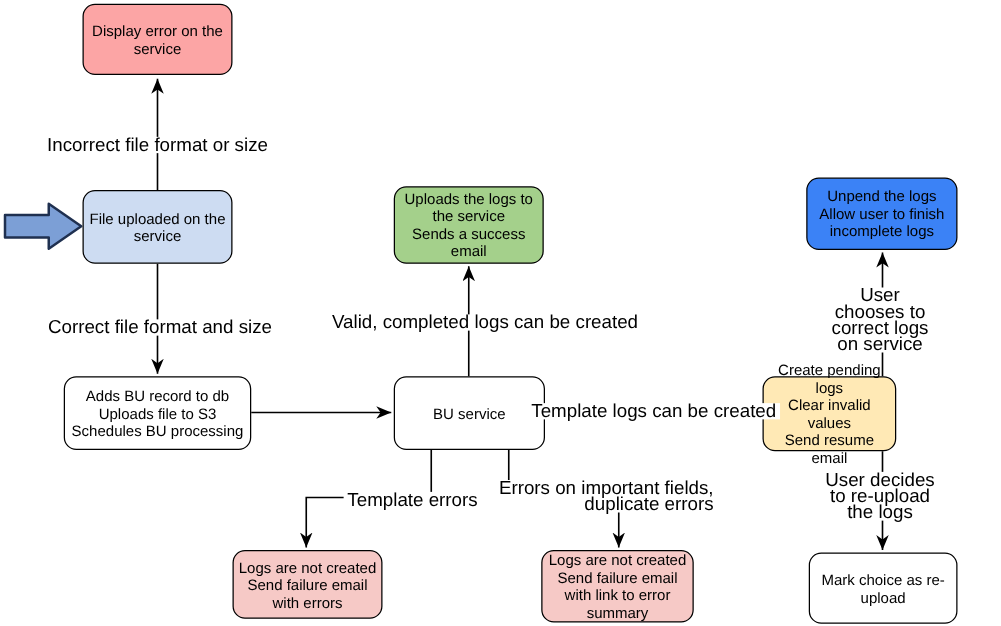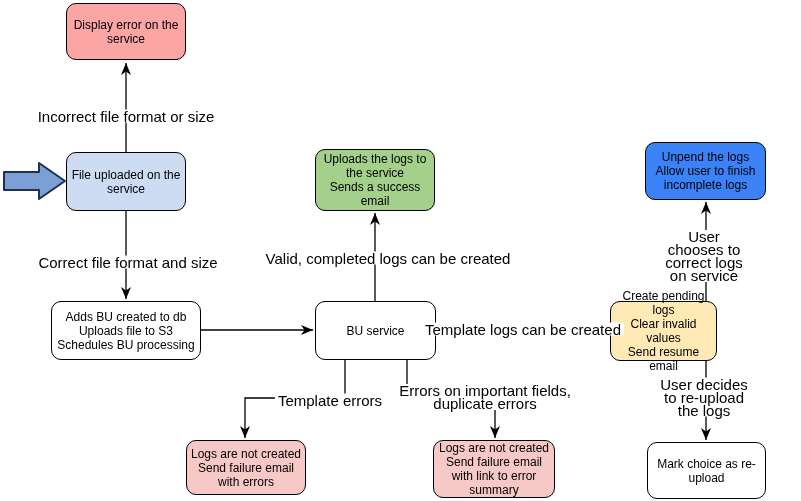--- a/index.html
+++ b/index.html
@@ -72,21 +72,21 @@
     <path d="M706,361 L706,440" fill="none" stroke-width="1.3" marker-end="url(#arr)" stroke="#000000"></path>
     <polygon points="4,172 39,172 39,163 65,181 39,199 39,190 4,190" stroke-width="2" stroke-linejoin="round" fill="#7c9fd6" stroke="#1f3050"></polygon>
   </svg>
 
   <div class="node" style="left: 66px; top: 3px; width: 120px; height: 57px; background-color: #fca5a5;">Display error on the
 service</div>
 
   <div class="node" style="left: 66px; top: 152px; width: 120px; height: 59px; background-color: rgb(205, 220, 242);">File uploaded on the
 service</div>
 
-  <div class="node" style="left: 51px; top: 301px; width: 150px; height: 59px; background-color: rgb(255, 255, 255);">Adds BU created to db
+  <div class="node" style="left: 51px; top: 301px; width: 150px; height: 59px; background-color: rgb(255, 255, 255);">Adds BU record to db
 Uploads file to S3
 Schedules BU processing</div>
 
   <div class="node" style="left: 315px; top: 149px; width: 120px; height: 62px; background-color: rgb(164, 208, 139);">Uploads the logs to
 the service
 Sends a success
 email</div>
 
   <div class="node" style="left: 315px; top: 301px; width: 121px; height: 59px; background-color: rgb(255, 255, 255);">BU service</div>
 
@@ -113,20 +113,20 @@
   <div class="edge-label" style="left:126px; top:116px;">Incorrect file format or size</div>
 
   <div class="edge-label" style="left:128px; top:262px;">Correct file format and size</div>
 
   <div class="edge-label" style="left:388px; top:258px;">Valid, completed logs can be created</div>
 
   <div class="edge-label" style="left:523px; top:329px;">Template logs can be created</div>
 
   <div class="edge-label" style="left:330px; top:400px;">Template errors</div>
 
-  <div class="edge-label" style="left:485px; top:397px;">Errors on important fields,
+  <div class="edge-label" style="left:485px; top:397px;text-align:right;">Errors on important fields,
 duplicate errors</div>
 
   <div class="edge-label" style="left:704px; top:256px;">User chooses to correct logs on service</div>
 
   <div class="edge-label" style="left:704px; top:397px;">User decides to re-upload the logs</div>
 
 </div>
 
 </body></html>

